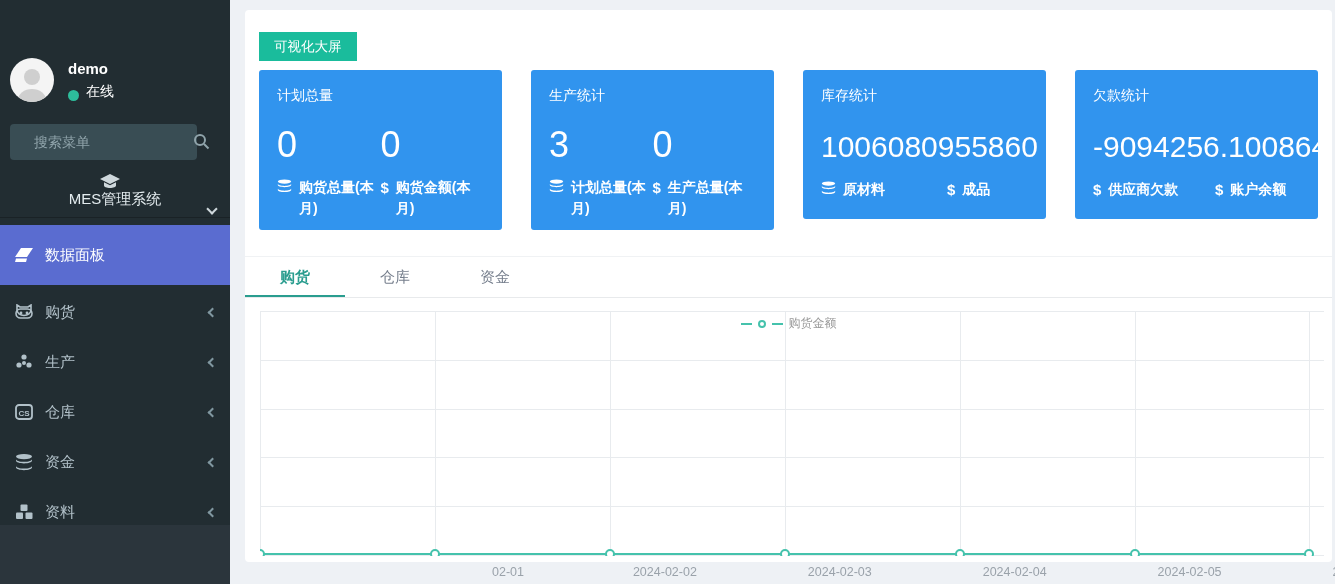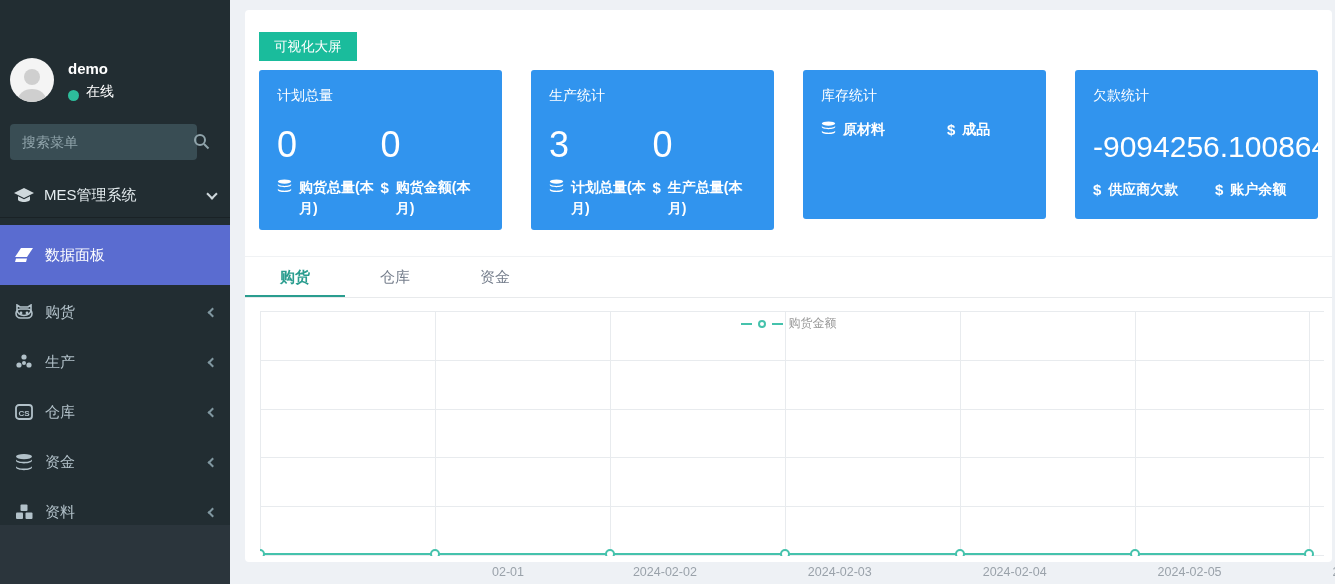--- a/index.html
+++ b/index.html
@@ -12,25 +12,25 @@
   .sidebar-bottom { position:absolute; left:0; top:525px; width:230px; height:59px;
     background:#2b353c; }
   .user-panel { display:flex; align-items:center; gap:14px; padding:10px 10px 14px 10px;margin-top:48px; }
   .avatar { width:44px; height:44px; border-radius:50%; background:#f4f4f4; overflow:hidden;
     display:flex; align-items:flex-end; justify-content:center; }
   .user-name { color:#fff; font-weight:bold; font-size:15px; margin-bottom:6px; }
   .user-status { display:flex; align-items:flex-end; gap:7px; color:#fff; font-size:14px; }
   .status-dot { width:11px; height:11px; border-radius:50%; background:#2dbd9b; }
   .search-box { position:relative; margin:8px 10px 0 10px; }
   .search-box input { width:187px; height:36px; background:#394d54; border:none; border-radius:4px;
-    color:#cfd8dc; font-size:14px; padding:0 36px 0 12px; outline:none; }
+    color:#cfd8dc; font-size:14px; padding:0 36px 0 24px; outline:none; }
   .search-box input::placeholder { color:#90a4ab; }
   .search-icon { position:absolute; right:10px; top:9px; color:#90a4ab; }
   .menu-root { display:flex; align-items:center; height:44px; padding:0 14px; margin-top:14px;
-    color:#e4ecef; font-size:15px; border-bottom:1px solid #1a2226; cursor:pointer; }
+    color:#e4ecef; font-size:15px; border-bottom:1px solid #1a2226; cursor:pointer;flex-direction:column; }
   .menu-root .mi-icon { margin-right:10px; }
   .menu-root .chev { margin-left:auto; }
   .menu-item { display:flex; align-items:center; height:46px; padding:0 14px;
     font-size:15px; color:#b2c1c9; cursor:pointer; margin-top:4px; }
   .menu-item.active { background:var(--active-menu,#5a6cd0); color:#fff; margin-top:7px; height:60px; }
   .menu-item .mi-icon { width:20px; margin-right:11px; display:flex; justify-content:center; color:inherit; }
   .menu-item .chev { margin-left:auto; }
   .chev-left { width:7px; height:7px; border-left:2px solid #8097a0; border-bottom:2px solid #8097a0;
     transform:rotate(45deg); display:inline-block; }
   .chev-down { width:8px; height:8px; border-left:2px solid #cfd8dc; border-bottom:2px solid #cfd8dc;
@@ -263,20 +263,23 @@
         </div>
         <div class="sc-label">
           <span class="lbl-icon dollar-glyph">$</span>
           <span class="lbl-text">生产总量(本月)</span>
         </div>
       </div>
     </div>
 
     <div class="stat-card short" style="left:558px">
       <div class="sc-title">库存统计</div>
+      <div class="sc-values" style="margin-top:24px">
+        <div class="sc-value long">1006080955860</div>
+      </div>
       <div class="sc-labels wide2" style="margin-top:14px">
         <div class="sc-label">
           <span class="lbl-icon">
             <svg class="ic" width="15" height="15" viewBox="0 0 18 17" fill="#fff">
                 <ellipse cx="9" cy="2.6" rx="8" ry="2.6"></ellipse>
                 <path d="M1 5.2c0 1.4 3.6 2.6 8 2.6s8-1.2 8-2.6v1.6c0 1.4-3.6 2.6-8 2.6s-8-1.2-8-2.6z"></path>
                 <path d="M1 12c0 1.4 3.6 2.6 8 2.6s8-1.2 8-2.6v1.6c0 1.4-3.6 2.6-8 2.6s-8-1.2-8-2.6z" transform="translate(0,-1)"></path>
               </svg>
           </span>
           <span class="lbl-text nowrap">原材料</span>

